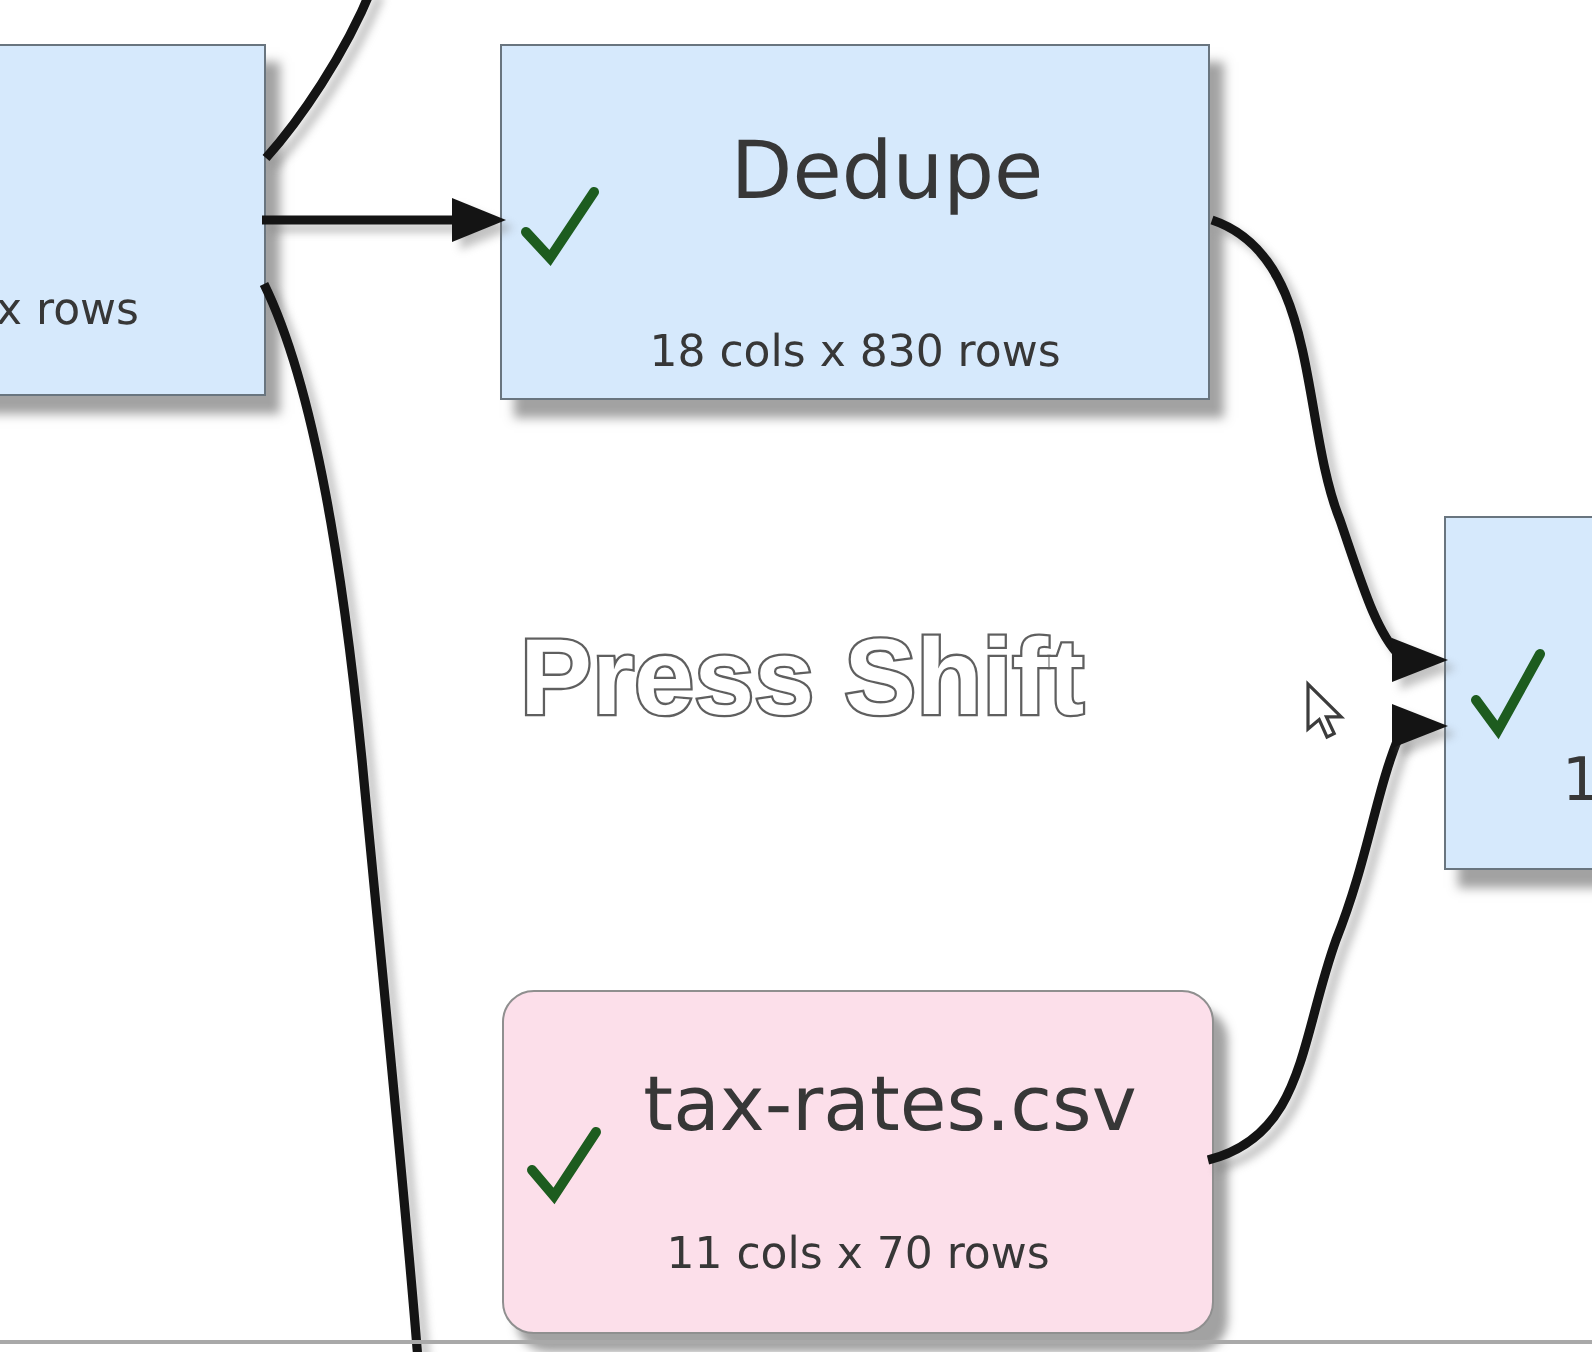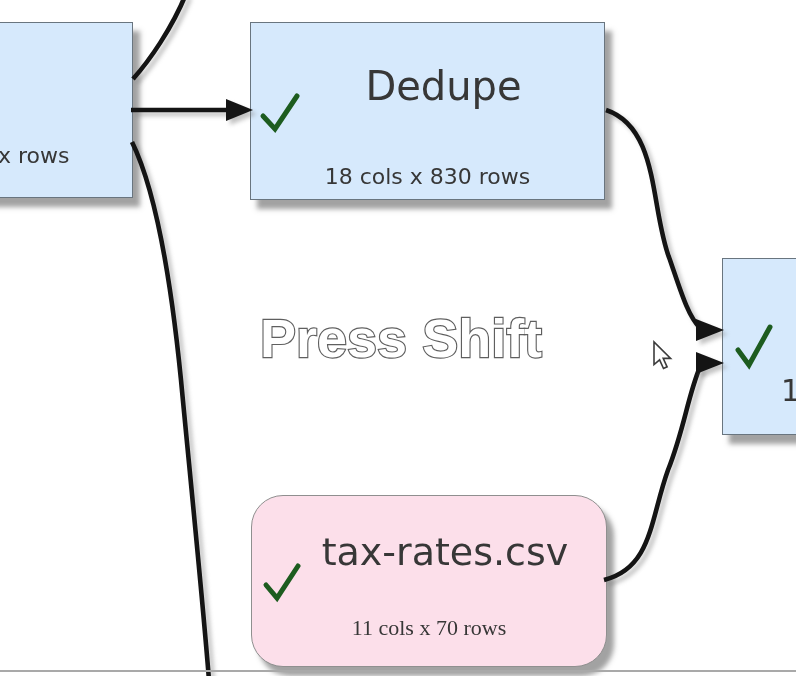--- a/index.html
+++ b/index.html
@@ -25,21 +25,21 @@
   .node{
     position:absolute;
     background:var(--node-blue-fill);
     border:1px solid var(--node-blue-border);
     box-shadow:7px 9px 5px rgba(70,70,70,.5);
     z-index:2;
   }
   .node.pink{
     background:var(--node-pink-fill);
     border:1px solid var(--node-pink-border);
-    border-radius:32px;
+    border-radius:16px;
   }
   .node-title{
     position:absolute;left:0;width:100%;
     text-align:center;
     font-size:40px;line-height:1.15;
     color:var(--text-dark);
     white-space:nowrap;
     margin-left:16px;
   }
   .node-sub{
@@ -119,21 +119,21 @@
       <polyline points="4,28 15,43 36,5"></polyline>
     </svg>
     <span class="node-sub" style="left:58px;top:114px;width:auto;text-align:left;font-size:30px;">1</span>
   </div>
 
   <div class="node pink" style="left:251px;top:495px;width:356px;height:172px;">
     <svg class="check" style="left:10px;top:66px;" width="40" height="42" viewBox="0 0 40 42">
       <polyline points="4,23 15,36 36,4"></polyline>
     </svg>
     <span class="node-title" style="top:35px;font-size:38px;">tax-rates.csv</span>
-    <span class="node-sub" style="top:119px;font-family:Liberation Serif, serif;">11 cols x 70 rows</span>
+    <span class="node-sub" style="top:119px;">11 cols x 70 rows</span>
   </div>
 
   <svg id="connector-layer" width="796" height="676" viewBox="0 0 796 676">
 
     <path class="connector" d="M 186,-6 C 172,28 150,60 133,79"></path>
 
     <path class="connector" d="M 131,110 L 231,110"></path>
     <polygon class="arrowhead" points="253,110 226,99 226,121"></polygon>
 
     <path class="connector" d="M 132,142 C 158,195 172,290 181,380 C 189,465 202,592 209,680"></path>

